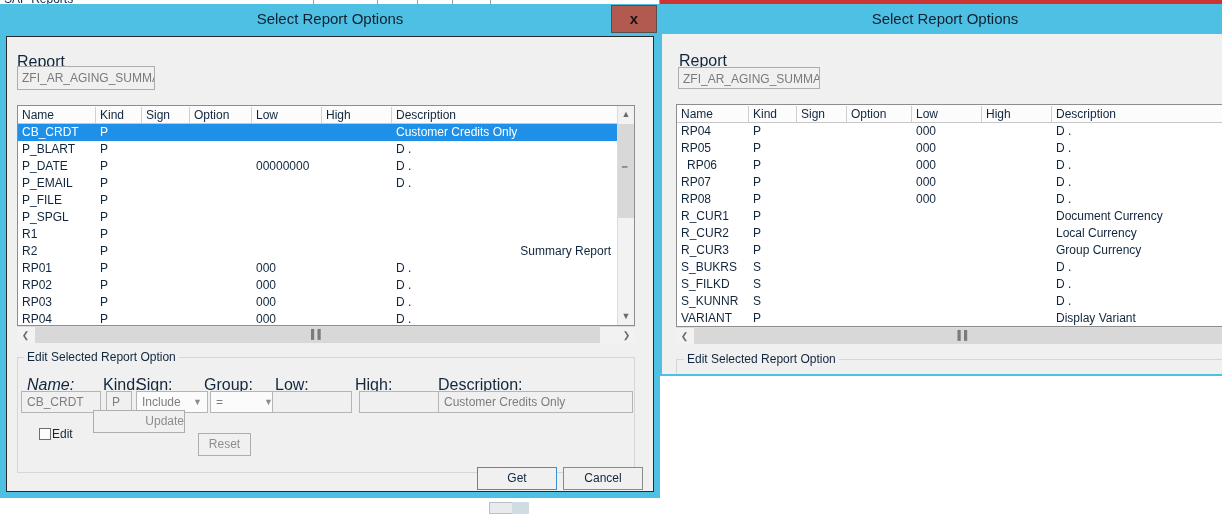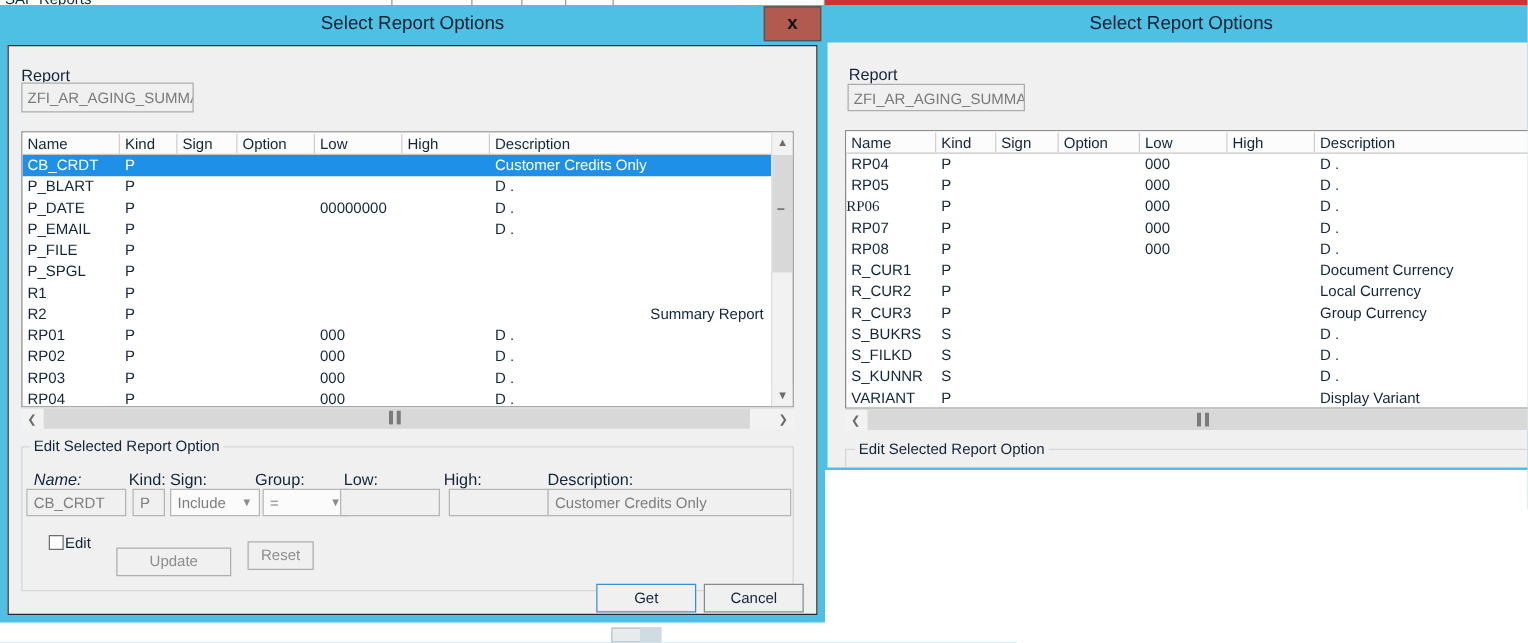--- a/index.html
+++ b/index.html
@@ -46,21 +46,21 @@
     background: #b35a50; border: 1px solid #55504f;
     color: #141414; font-size: 15px; font-weight: bold;
     line-height: 26px; text-align: center; cursor: pointer;
   }
   .client {
     position: absolute; background: #f0f0f0; border: 1px solid #2a2a2a;
     overflow: hidden;
   }
 
   
-  .lbl { position: absolute; font-size: 13px; color: #11263d; white-space: nowrap; }
+  .lbl { position: absolute; font-size: 16px; color: #11263d; white-space: nowrap; }
   .txtbox {
     position: absolute; background: #f0f0f0; border: 1px solid #adadad;
     color: #7a7a7a; font-size: 12px; line-height: 1; padding: 5px 4px 0 4px;
     white-space: nowrap; overflow: hidden;
   }
 
   
   .grid { position: absolute; background: #ffffff; border: 1px solid #8d8d8d; overflow: hidden; }
   .grid-head {
     position: absolute; left: 0; top: 0; height: 18px; width: 100%;
@@ -176,21 +176,21 @@
             <div class="row" style="top: 17px;">
               <div class="cell" style="left: 4px; width: 68px;">RP05</div>
               <div class="cell" style="left: 76px; width: 44px;">P</div>
               <div class="cell" style="left: 124px; width: 46px;"></div>
               <div class="cell" style="left: 174px; width: 61px;"></div>
               <div class="cell" style="left: 239px; width: 66px;">000</div>
               <div class="cell" style="left: 309px; width: 66px;"></div>
               <div class="cell" style="left: 379px; width: 180px;">D     .</div>
             </div>
             <div class="row" style="top: 34px;">
-              <div class="cell" style="left: 0; width: 68px; font-family: Liberation Serif, serif;">RP06</div>
+              <div class="cell" style="left: 10px; width: 68px;">RP06</div>
               <div class="cell" style="left: 76px; width: 44px;">P</div>
               <div class="cell" style="left: 124px; width: 46px;"></div>
               <div class="cell" style="left: 174px; width: 61px;"></div>
               <div class="cell" style="left: 239px; width: 66px;">000</div>
               <div class="cell" style="left: 309px; width: 66px;"></div>
               <div class="cell" style="left: 379px; width: 180px;">D     .</div>
             </div>
             <div class="row" style="top: 51px;">
               <div class="cell" style="left: 4px; width: 68px;">RP07</div>
               <div class="cell" style="left: 76px; width: 44px;">P</div>
@@ -460,21 +460,21 @@
         <span>=</span>
         <span class="chev">▼</span>
       </div>
       <div class="ebox" style="left:265px; top:354px; width:80px;"></div>
       <div class="ebox" style="left:352px; top:354px; width:80px;"></div>
       <div class="ebox" style="left:431px; top:354px; width:195px;">Customer Credits Only</div>
 
       <div class="chk-wrap" style="left:32px; top:390px;">
         <span class="chk-box"></span><span>Edit</span>
       </div>
-      <div class="btn" style="left:86px; top:401px; width:92px; height:23px; line-height:21px;">Update</div>
+      <div class="btn" style="left:86px; top:373px; width:92px; height:23px; line-height:21px;text-align:right;">Update</div>
       <div class="btn" style="left:191px; top:376px; width:53px; height:23px; line-height:21px;margin-top:20px;">Reset</div>
 
       <div class="btn primary" style="left:470px; top:430px; width:80px; height:23px; line-height:21px;">Get</div>
       <div class="btn enabled" style="left:556px; top:430px; width:80px; height:23px; line-height:21px; border-color:#8a8a8a;">Cancel</div>
     </div>
   </div>
 
   <div class="bg-bottom-bit"></div>
   <div class="bg-bottom-bit2"></div>
 </div>

